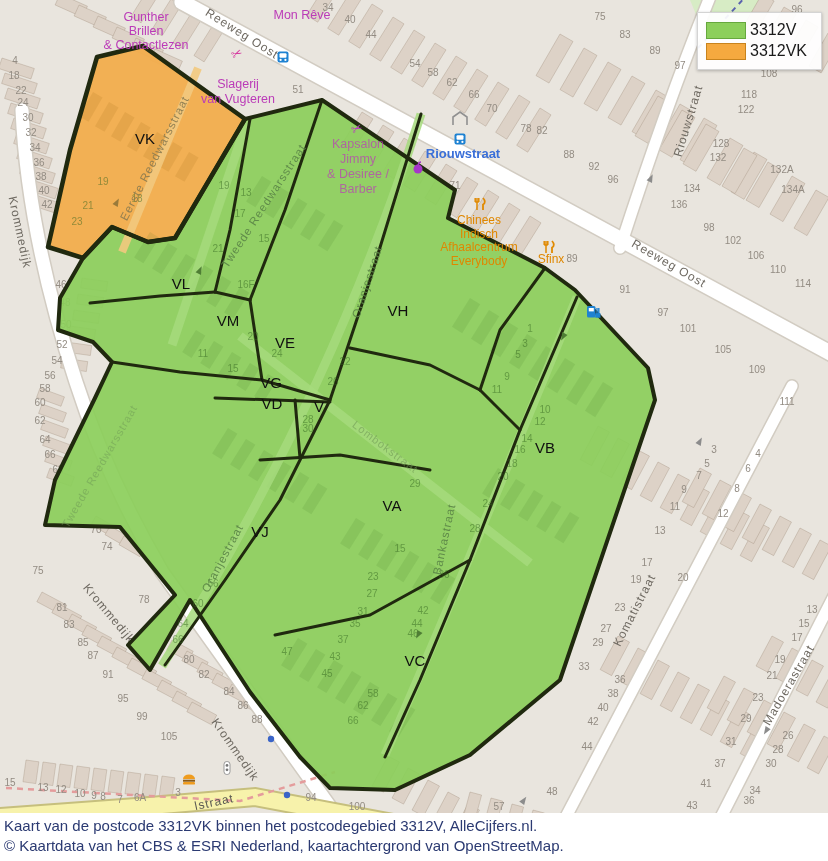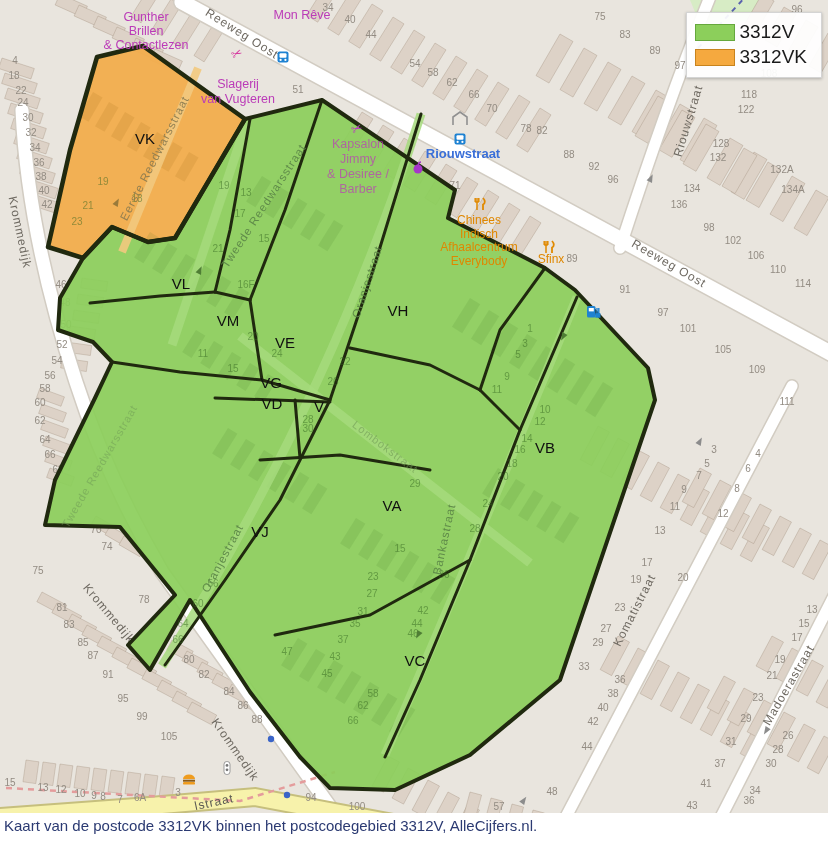--- a/index.html
+++ b/index.html
@@ -4,21 +4,21 @@
 <style>
   html,body{margin:0;padding:0;background:#fff;}
   .stage{position:relative;width:828px;height:861px;overflow:hidden;background:#fff;
          font-family:"Liberation Sans",sans-serif;}
   #map{position:absolute;left:0;top:0;}
   .legend{position:absolute;top:12px;right:6px;background:rgba(255,255,255,.93);
           border:1px solid #d4d4d4;box-shadow:0 1px 3px rgba(0,0,0,.25);
           padding:5px 14px 6px 8px;z-index:5;}
   .legend-row{display:flex;align-items:center;margin:3px 0;}
   .swatch{display:inline-block;width:38px;height:15px;border:1px solid #888;}
-  .legend-label{font-size:19px;color:#1a1a1a;margin-left:4px;}
+  .legend-label{font-size:16px;color:#1a1a1a;margin-left:4px;}
   .caption{position:absolute;left:0;bottom:0;width:828px;height:48px;background:#fff;
            color:#2b3a72;font-size:15px;line-height:1.32;padding:3px 0 0 4px;box-sizing:border-box;}
   text{font-family:"Liberation Sans",sans-serif;}
 </style>
 </head>
 <body>
 
 <div class="stage">
   <svg id="map" width="828" height="818" viewBox="0 0 828 818">
       <g>
@@ -577,14 +577,15 @@
       <span class="legend-label">3312V</span>
     </div>
     <div class="legend-row">
       <span class="swatch" id="sw1" style="background: rgb(245, 169, 63); border-color: rgb(200, 131, 29);"></span>
       <span class="legend-label">3312VK</span>
     </div>
   </div>
 
   <div class="caption">
     <div>Kaart van de postcode 3312VK binnen het postcodegebied 3312V, AlleCijfers.nl.</div>
+    <div>© Kaartdata van het CBS &amp; ESRI Nederland, kaartachtergrond van OpenStreetMap.</div>
   </div>
 </div>
 
 </body></html>

